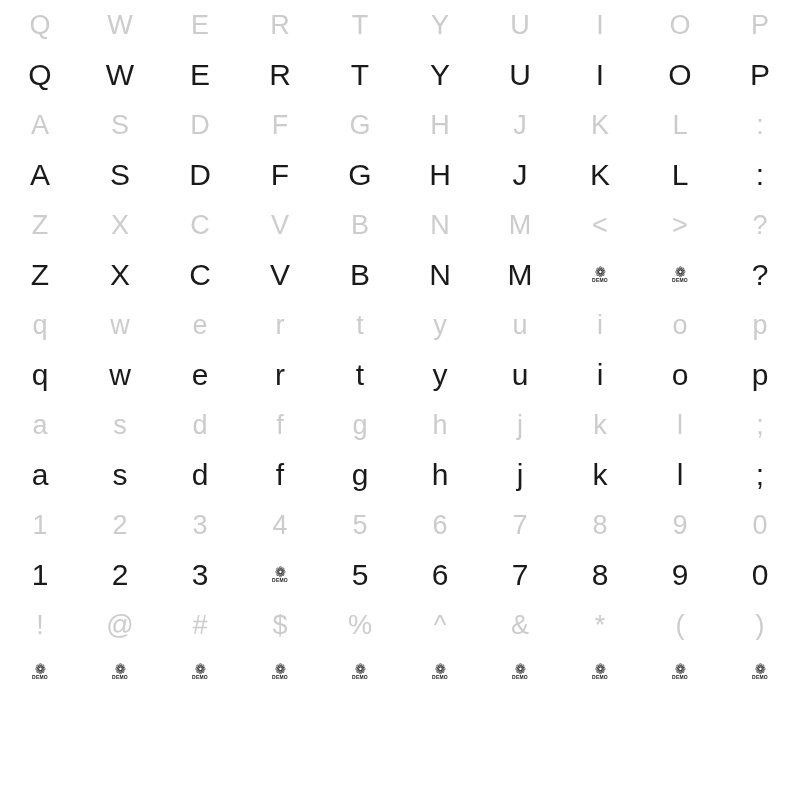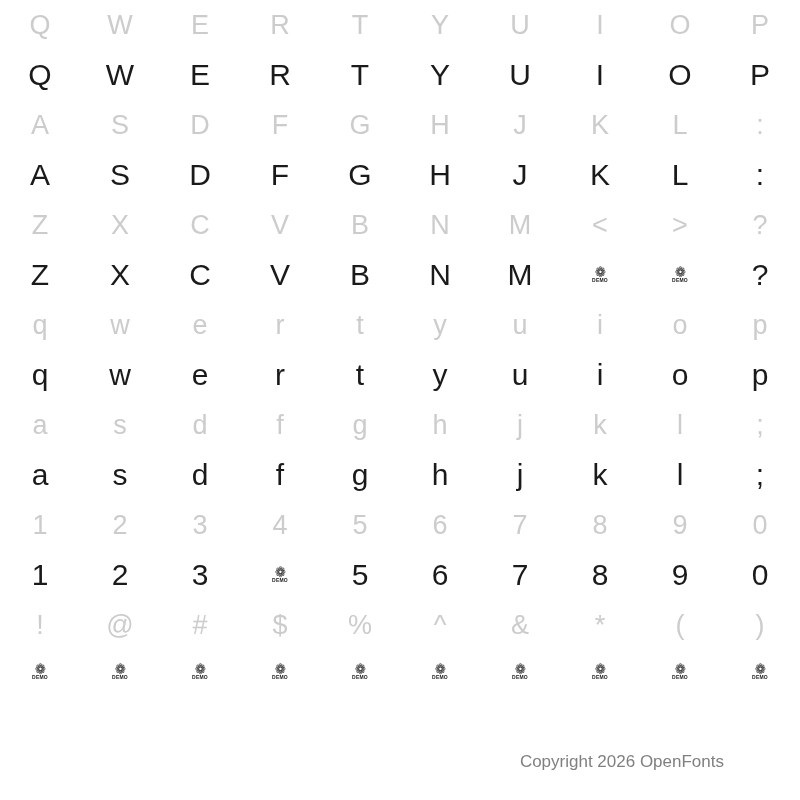--- a/index.html
+++ b/index.html
@@ -338,14 +338,13 @@
           </span>
         </div>
         <div class="cell">
           <span class="demo">
             <span class="petals">❁</span>
             <span class="word">DEMO</span>
           </span>
         </div>
       </div>
     </div>
-  <div class="copyright">Copyright 2026 OpenFonts</div>
 </div>
 
 </body></html>

